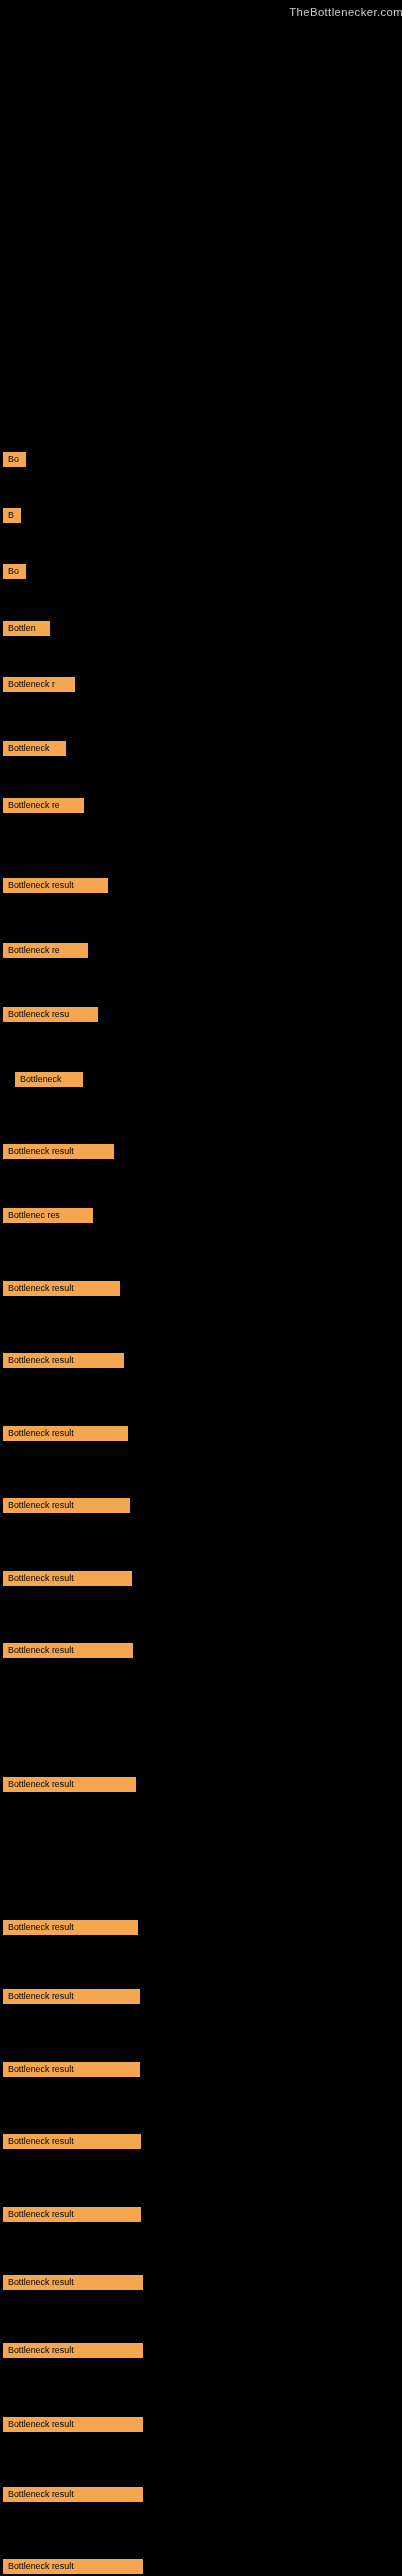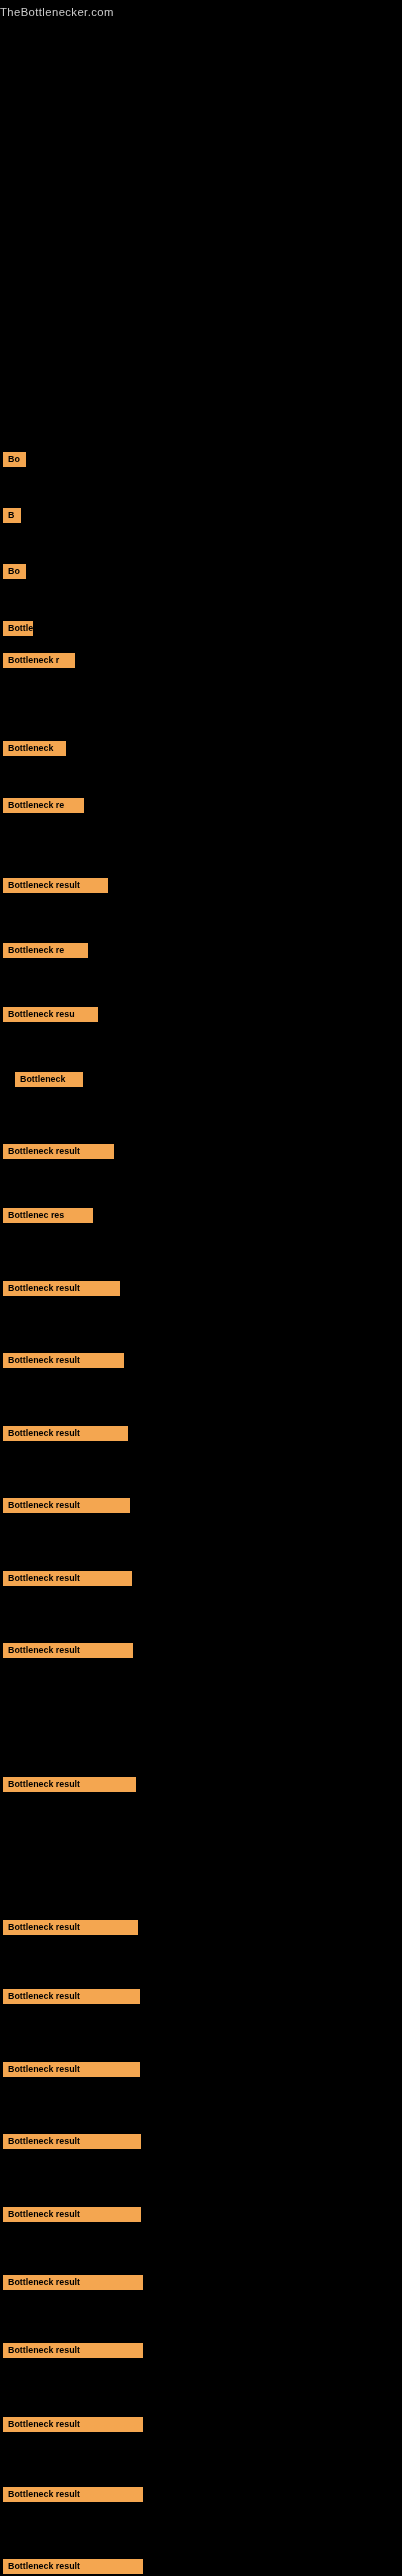--- a/index.html
+++ b/index.html
@@ -6,47 +6,47 @@
     body {
       background-color: #000;
       width: 403px;
       min-height: 2576px;
       font-family: Arial, sans-serif;
       position: relative;
     }
     .site-title {
       color: #ccc;
       font-size: 11.3px;
-      text-align: left;
+      text-align: right;
       padding: 6.4px 0 3.2px 0;
       letter-spacing: 0.4px;
     }
     .bottleneck-bar {
       display: inline-block;
       background-color: #f4a650;
       color: #000;
       font-size: 8.9px;
-      font-weight: bold;
+      font-weight: normal;
       padding: 2.4px 4.8px;
       margin: 3.2px 0 3.2px 3.2px;
       white-space: nowrap;
       overflow: hidden;
     }
   </style>
 </head>
 <body>
 
 <div class="site-title">TheBottlenecker.com</div>
 
 <div id="bars-container" style="position: relative; width: 403px; height: 2576px;">
 <div style="position: absolute; top: 427px; left: 0px;"><span class="bottleneck-bar" style="width: 22.5px;">Bo</span></div>
     <div style="position: absolute; top: 483px; left: 0px;"><span class="bottleneck-bar" style="width: 17.7px;">B</span></div>
     <div style="position: absolute; top: 539px; left: 0px;"><span class="bottleneck-bar" style="width: 22.5px;">Bo</span></div>
-    <div style="position: absolute; top: 596px; left: 0px;"><span class="bottleneck-bar" style="width: 30px;">Bottlen</span></div>
-    <div style="position: absolute; top: 628px; left: 0px;"><span class="bottleneck-bar" style="width: 72px;">Bottleneck r</span></div>
+    <div style="position: absolute; top: 596px; left: 0px;"><span class="bottleneck-bar" style="width: 47px;">Bottlen</span></div>
+    <div style="position: absolute; top: 652px; left: 0px;"><span class="bottleneck-bar" style="width: 72px;">Bottleneck r</span></div>
     <div style="position: absolute; top: 716px; left: 0px;"><span class="bottleneck-bar" style="width: 63px;">Bottleneck</span></div>
     <div style="position: absolute; top: 773px; left: 0px;"><span class="bottleneck-bar" style="width: 81px;">Bottleneck re</span></div>
     <div style="position: absolute; top: 853px; left: 0px;"><span class="bottleneck-bar" style="width: 105px;">Bottleneck result</span></div>
     <div style="position: absolute; top: 918px; left: 0px;"><span class="bottleneck-bar" style="width: 85px;">Bottleneck re</span></div>
     <div style="position: absolute; top: 982px; left: 0px;"><span class="bottleneck-bar" style="width: 95px;">Bottleneck resu</span></div>
     <div style="position: absolute; top: 1047px; left: 12px;"><span class="bottleneck-bar" style="width: 68px;">Bottleneck</span></div>
     <div style="position: absolute; top: 1119px; left: 0px;"><span class="bottleneck-bar" style="width: 111px;">Bottleneck result</span></div>
     <div style="position: absolute; top: 1183px; left: 0px;"><span class="bottleneck-bar" style="width: 90px;">Bottlenec res</span></div>
     <div style="position: absolute; top: 1256px; left: 0px;"><span class="bottleneck-bar" style="width: 117px;">Bottleneck result</span></div>
     <div style="position: absolute; top: 1328px; left: 0px;"><span class="bottleneck-bar" style="width: 121px;">Bottleneck result</span></div>

